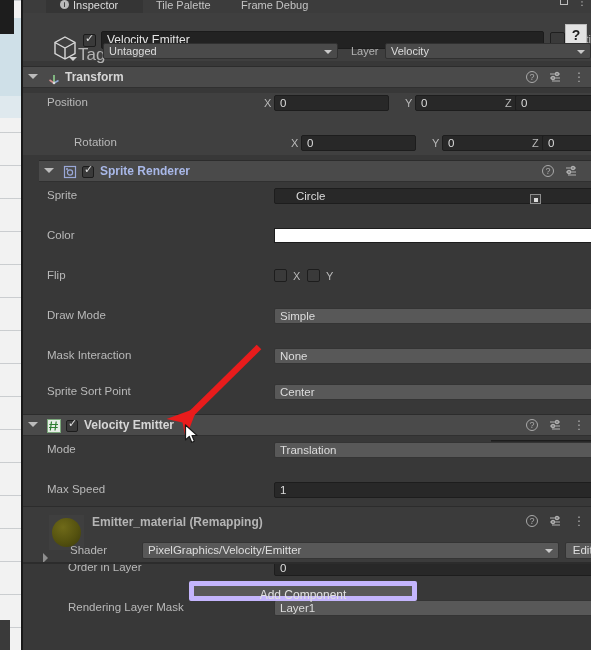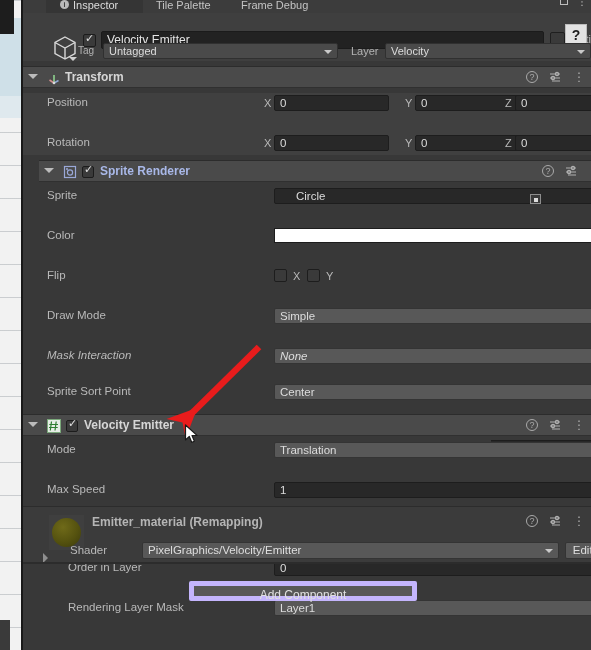--- a/index.html
+++ b/index.html
@@ -45,21 +45,21 @@
       background:#222222; border:1px solid #1b1b1b; border-radius:2px;
       color:#e4e4e4; font-size:12px; padding-left:5px; line-height:16px; }
   .go-static-box { position:absolute; left:527px; top:19px; width:15px; height:15px;
       background:#3a3a3a; border:1px solid #1f1f1f; border-radius:2px; }
   .go-static-label { position:absolute; left:546px; top:20px; font-size:11px; color:#b9b9b9; }
   .help-badge { position:absolute; left:542px; top:11px; width:22px; height:22px;
       background:#e3e3e3; border:1px solid #bdbdbd; color:#1d1d1d;
       font-size:14px; font-weight:bold; text-align:center; line-height:20px; }
 
   .tag-row { position:absolute; left:23px; top:43px; width:568px; height:18px; }
-  .tag-label { position:absolute; left:55px; top:2px; font-size:10px; color:#b3b3b3; }
+  .tag-label { position:absolute; left:55px; top:2px; font-size:17px; color:#b3b3b3; }
   .tag-field { position:absolute; left:80px; top:0px; width:235px; height:16px;
       background:#4a4a4a; border:1px solid #303030; border-radius:2px;
       font-size:11px; color:#dcdcdc; padding-left:5px; line-height:14px; }
   .layer-label { position:absolute; left:328px; top:2px; font-size:11px; color:#b3b3b3; }
   .layer-field { position:absolute; left:362px; top:0px; width:206px; height:16px;
       background:#4a4a4a; border:1px solid #303030; border-radius:2px;
       font-size:11px; color:#dcdcdc; padding-left:5px; line-height:14px; }
   .dd-arrow { position:absolute; right:5px; top:6px; width:0; height:0;
       border-left:4px solid transparent; border-right:4px solid transparent; border-top:4px solid #c9c9c9; }
 
@@ -224,21 +224,21 @@
   <div style="position:absolute;left:23px;top:93px;width:568px;height:62px;background:#404040;">
     <div class="row" style="top:0;">
       <div class="row-label">Position</div>
       <div class="axis ax-x">X</div>
       <div class="fld vec-x">0</div>
       <div class="axis ax-y">Y</div>
       <div class="fld vec-y">0</div>
       <div class="axis ax-z">Z</div>
       <div class="fld vec-z">0</div>
     </div>
-    <div class="row" style="top:20px;">
+    <div class="row" style="top:20px;margin-left:27px;">
       <div class="row-label">Rotation</div>
       <div class="axis ax-x">X</div>
       <div class="fld vec-x">0</div>
       <div class="axis ax-y">Y</div>
       <div class="fld vec-y">0</div>
       <div class="axis ax-z">Z</div>
       <div class="fld vec-z">0</div>
     </div>
     <div class="row" style="top:40px;">
       <div class="row-label">Scale</div>
@@ -299,21 +299,21 @@
     </div>
 
     <div class="row" style="top:63px;">
       <div class="row-label">Draw Mode</div>
       <div class="fld popup wide">
         <span>Simple</span>
         
       </div>
     </div>
 
-    <div class="row" style="top:83px;font-style:italic;">
+    <div class="row" style="top:83px;">
       <div class="row-label">Mask Interaction</div>
       <div class="fld popup wide">
         <span>None</span>
         
       </div>
     </div>
 
     <div class="row" style="top:87px;margin-top:12px;">
       <div class="row-label">Sprite Sort Point</div>
       <div class="fld popup wide">

